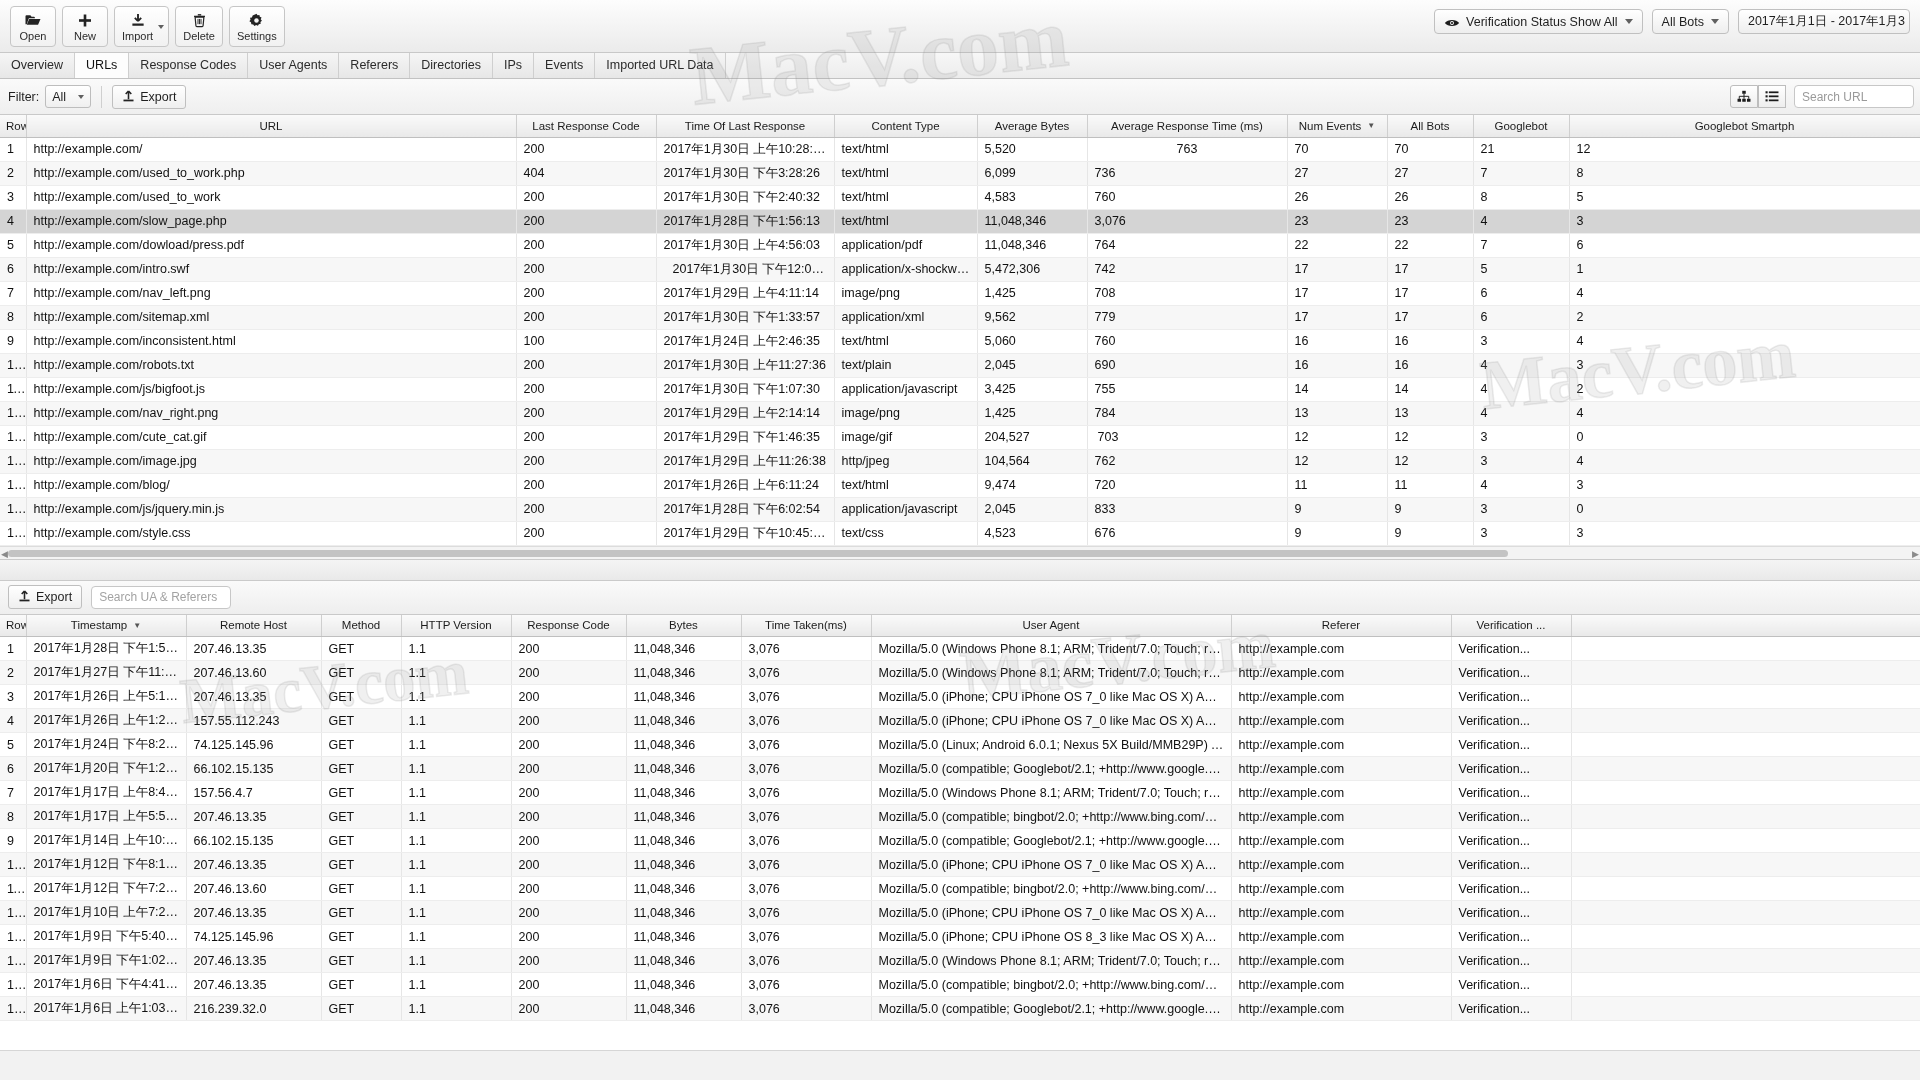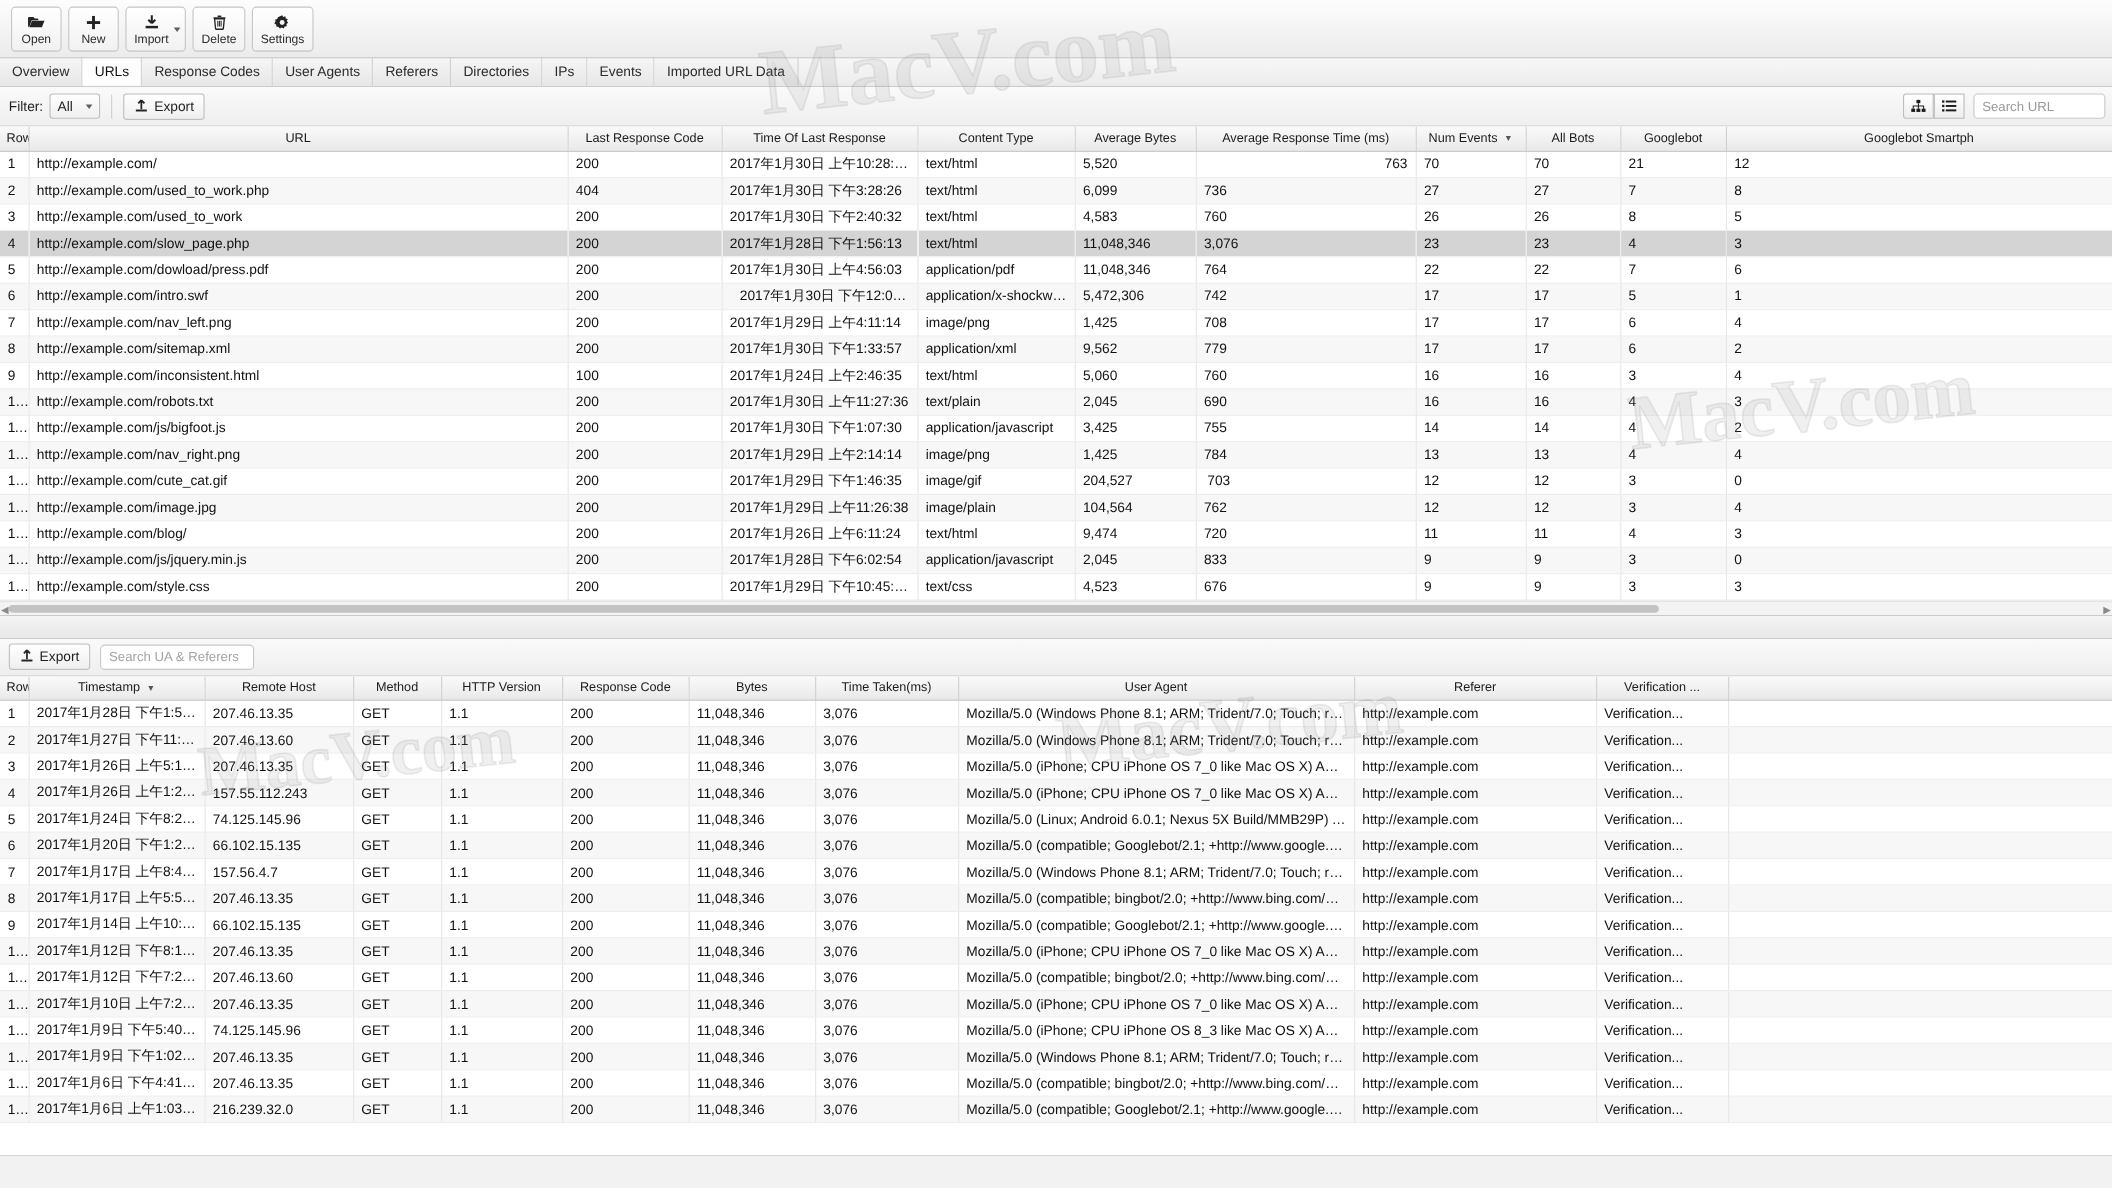--- a/index.html
+++ b/index.html
@@ -245,20 +245,40 @@
         <span class="ic">
           <svg viewBox="0 0 16 16" width="15" height="15">
               <path d="M8 0.8 l1.1 1.7 2-0.5 0.4 2 1.9 0.8 -0.9 1.8 1.3 1.6 -1.6 1.3 0.3 2 -2 0.4 -1 1.8 -1.9-0.8 -1.8 0.9 -1.3-1.6 -2-0.3 -0.4-2 -1.7-1.1 1.2-1.7 -0.5-2 2-0.4 0.8-1.9 Z" fill="#232323"></path>
               <circle cx="8" cy="8" r="2.4" fill="#f4f4f4"></circle>
             </svg>
         </span>
         <span class="lbl">Settings</span>
       </div>
     </div>
 
+    <div class="tb-right">
+      <div class="pill">
+        <span class="eye">
+          <svg viewBox="0 0 18 11" width="16" height="10">
+              <path d="M1 5.5 C4 1, 14 1, 17 5.5 C14 10, 4 10, 1 5.5 Z" fill="#1d1d1d"></path>
+              <circle cx="9" cy="5.5" r="2.2" fill="#ffffff"></circle>
+              <circle cx="9" cy="5.5" r="1.2" fill="#1d1d1d"></circle>
+            </svg>
+        </span>
+        <span>Verification Status Show All</span>
+        <span class="caret"></span>
+      </div>
+      <div class="pill">
+        <span>All Bots</span>
+        <span class="caret"></span>
+      </div>
+      <div class="pill" style="padding-right:4px;overflow:hidden;max-width:190px;">
+        <span>2017年1月1日 - 2017年1月3</span>
+      </div>
+    </div>
   </div>
 
   <div class="tabstrip">
     <div class="tab">
         <span>Overview</span>
       </div>
     <div class="tab active">
         <span>URLs</span>
       </div>
     <div class="tab">
@@ -364,21 +384,21 @@
           </tr>
         </thead>
         <tbody id="url-body">
             <tr>
               <td style="text-align: left;">1</td>
               <td class="urlcell" style="text-align: left;">http://example.com/</td>
               <td style="text-align: left;">200</td>
               <td style="text-align: left;">2017年1月30日 上午10:28:44</td>
               <td style="text-align: left;">text/html</td>
               <td style="text-align: left;">5,520</td>
-              <td style="text-align: right;">763</td>
+              <td style="text-align: center;">763</td>
               <td style="text-align: left;">70</td>
               <td style="text-align: left;">70</td>
               <td style="text-align: left;">21</td>
               <td style="text-align: left;">12</td>
             </tr>
             <tr>
               <td style="text-align: left;">2</td>
               <td class="urlcell" style="text-align: left;">http://example.com/used_to_work.php</td>
               <td style="text-align: left;">404</td>
               <td style="text-align: left;">2017年1月30日 下午3:28:26</td>
@@ -531,21 +551,21 @@
               <td style="text-align: left;">12</td>
               <td style="text-align: left;">12</td>
               <td style="text-align: left;">3</td>
               <td style="text-align: left;">0</td>
             </tr>
             <tr>
               <td style="text-align: left;">14</td>
               <td class="urlcell" style="text-align: left;">http://example.com/image.jpg</td>
               <td style="text-align: left;">200</td>
               <td style="text-align: left;">2017年1月29日 上午11:26:38</td>
-              <td style="text-align: left;">image/plain</td>
+              <td style="text-align: left;">http/jpeg</td>
               <td style="text-align: left;">104,564</td>
               <td style="text-align: left;">762</td>
               <td style="text-align: left;">12</td>
               <td style="text-align: left;">12</td>
               <td style="text-align: left;">3</td>
               <td style="text-align: left;">4</td>
             </tr>
             <tr>
               <td style="text-align: left;">15</td>
               <td class="urlcell" style="text-align: left;">http://example.com/blog/</td>

